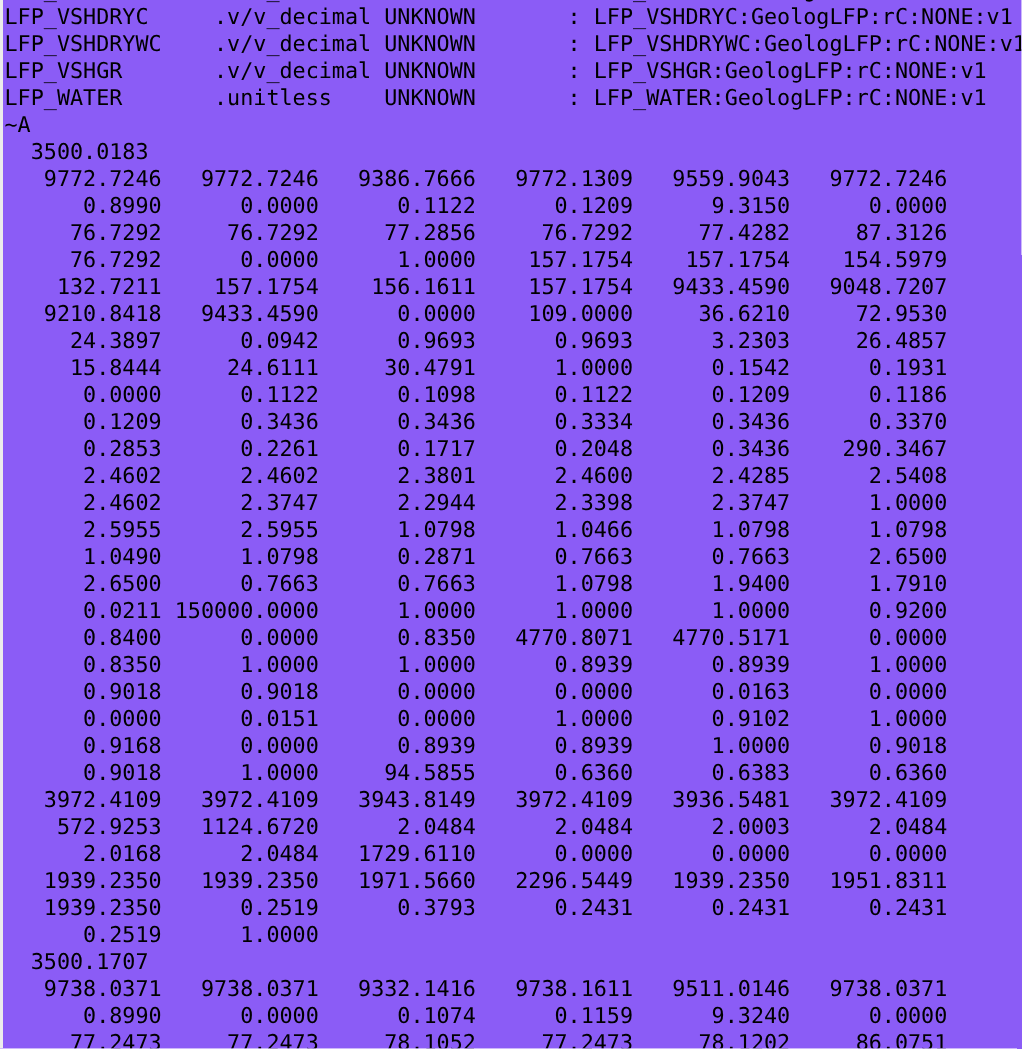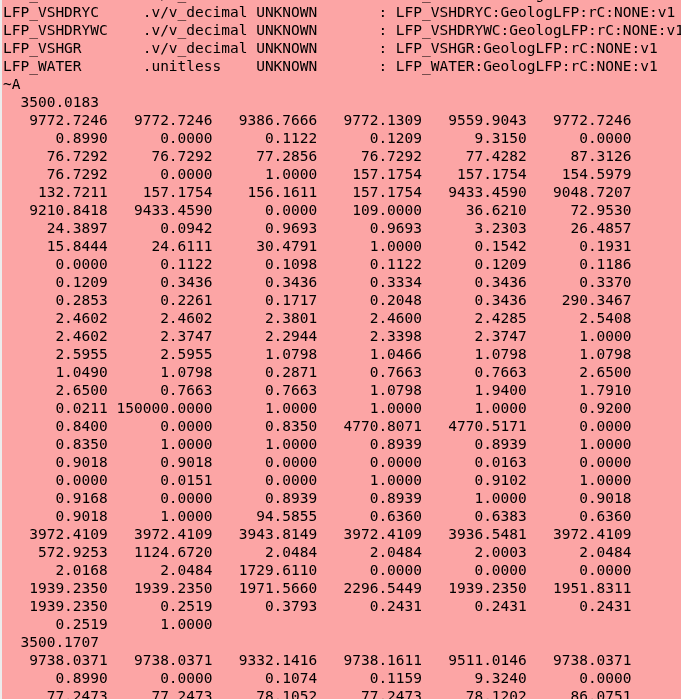--- a/index.html
+++ b/index.html
@@ -1,20 +1,20 @@
 <!DOCTYPE html>
 <html><head>
 <meta charset="utf-8">
 <style>
   html, body { margin: 0; padding: 0; background: #ffffff; }
   .screen {
     position: relative;
     width: 681px;
     height: 699px;
-    background: #fca5a5;
+    background: #8b5cf6;
     overflow: hidden;
     font-family: "DejaVu Sans Mono", monospace;
   }
   .left-edge {
     position: absolute;
     left: 0; top: 0;
     width: 2px; height: 100%;
     background: #ececec;
     z-index: 2;
   }

